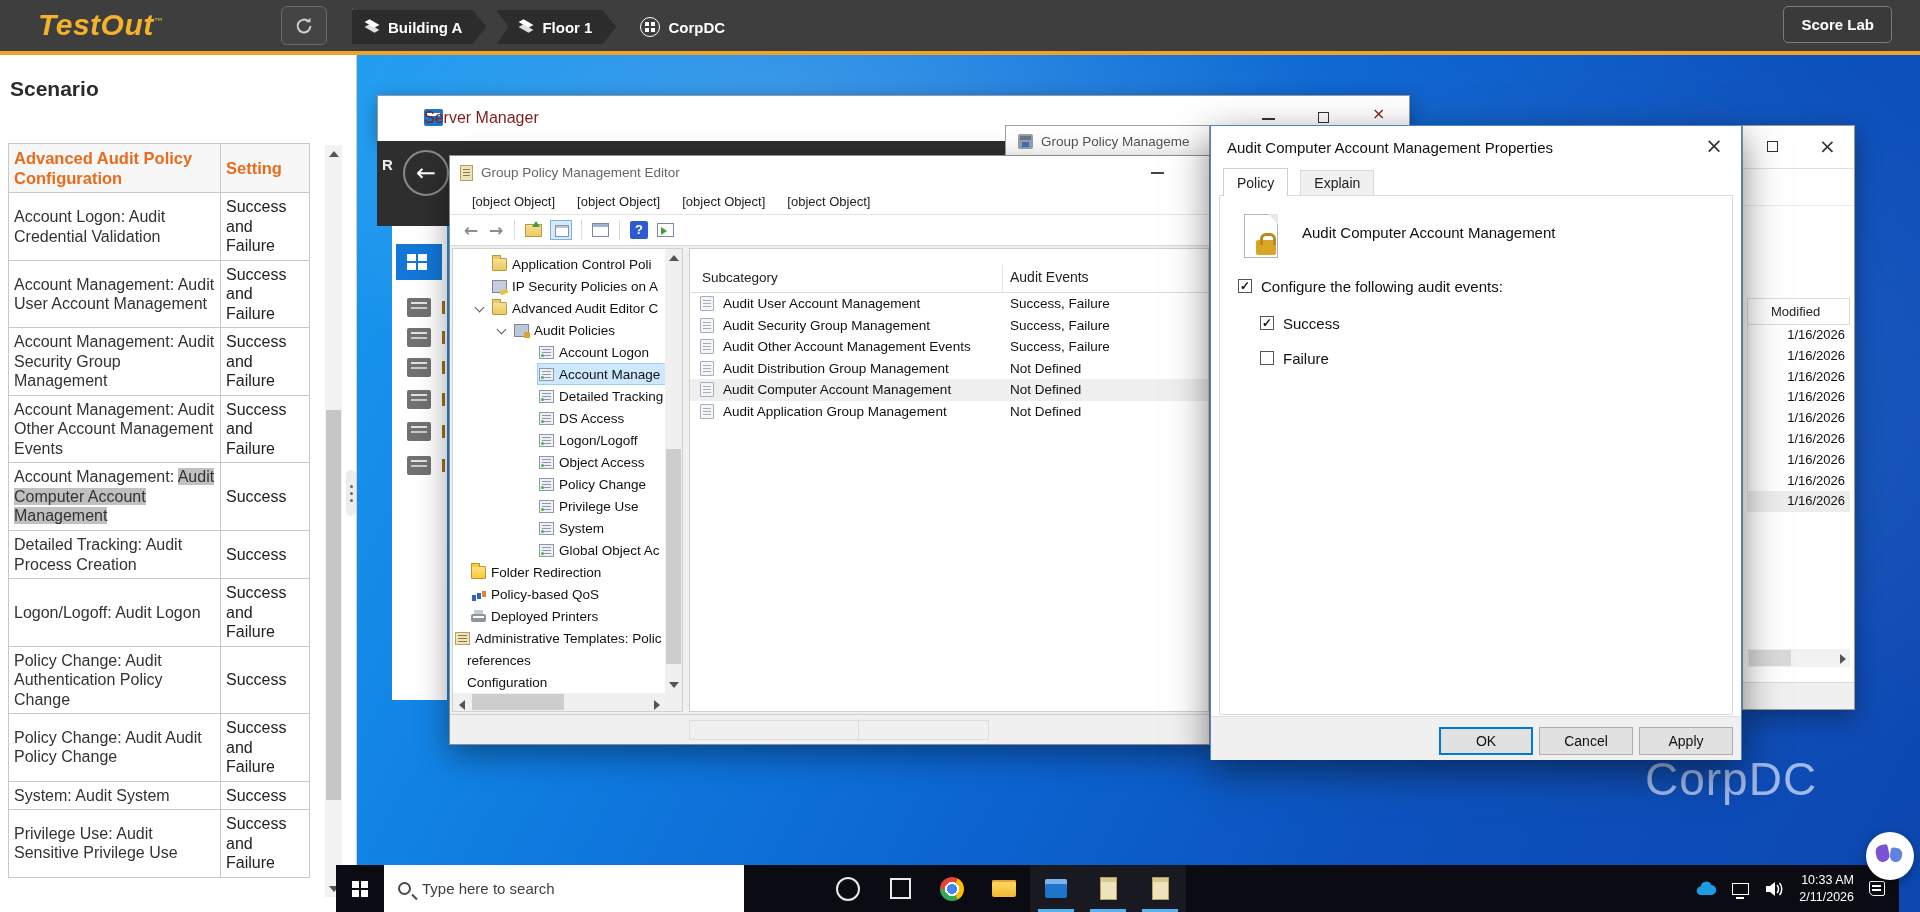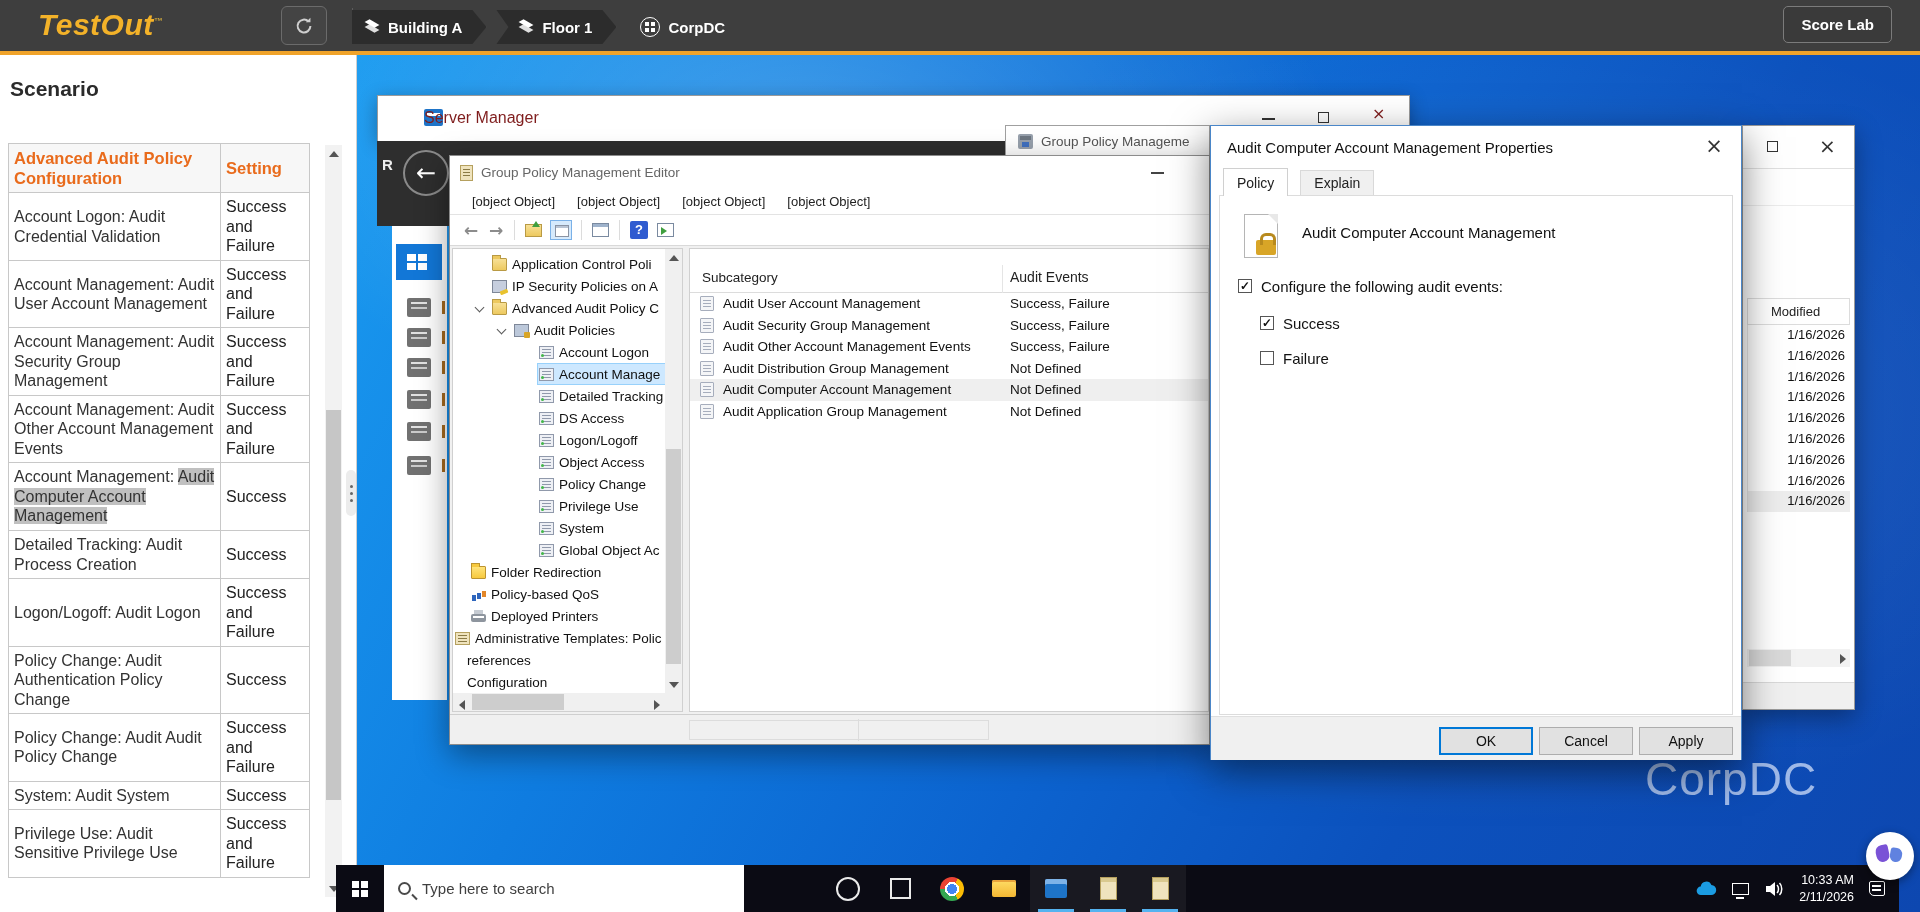--- a/index.html
+++ b/index.html
@@ -446,21 +446,21 @@
             <span class="rowbody">
               <span class="ticon ipsec"></span>
               <span>IP Security Policies on A</span>
             </span>
           </div>
 
           <div class="trow lv2">
             <span class="chev down"></span>
             <span class="rowbody">
               <span class="ticon ifolder"></span>
-              <span>Advanced Audit Policy C</span>
+              <span>Advanced Audit Editor C</span>
             </span>
           </div>
 
           <div class="trow lv3">
             <span class="chev down"></span>
             <span class="rowbody">
               <span class="ticon iaudit"></span>
               <span>Audit Policies</span>
             </span>
           </div>

